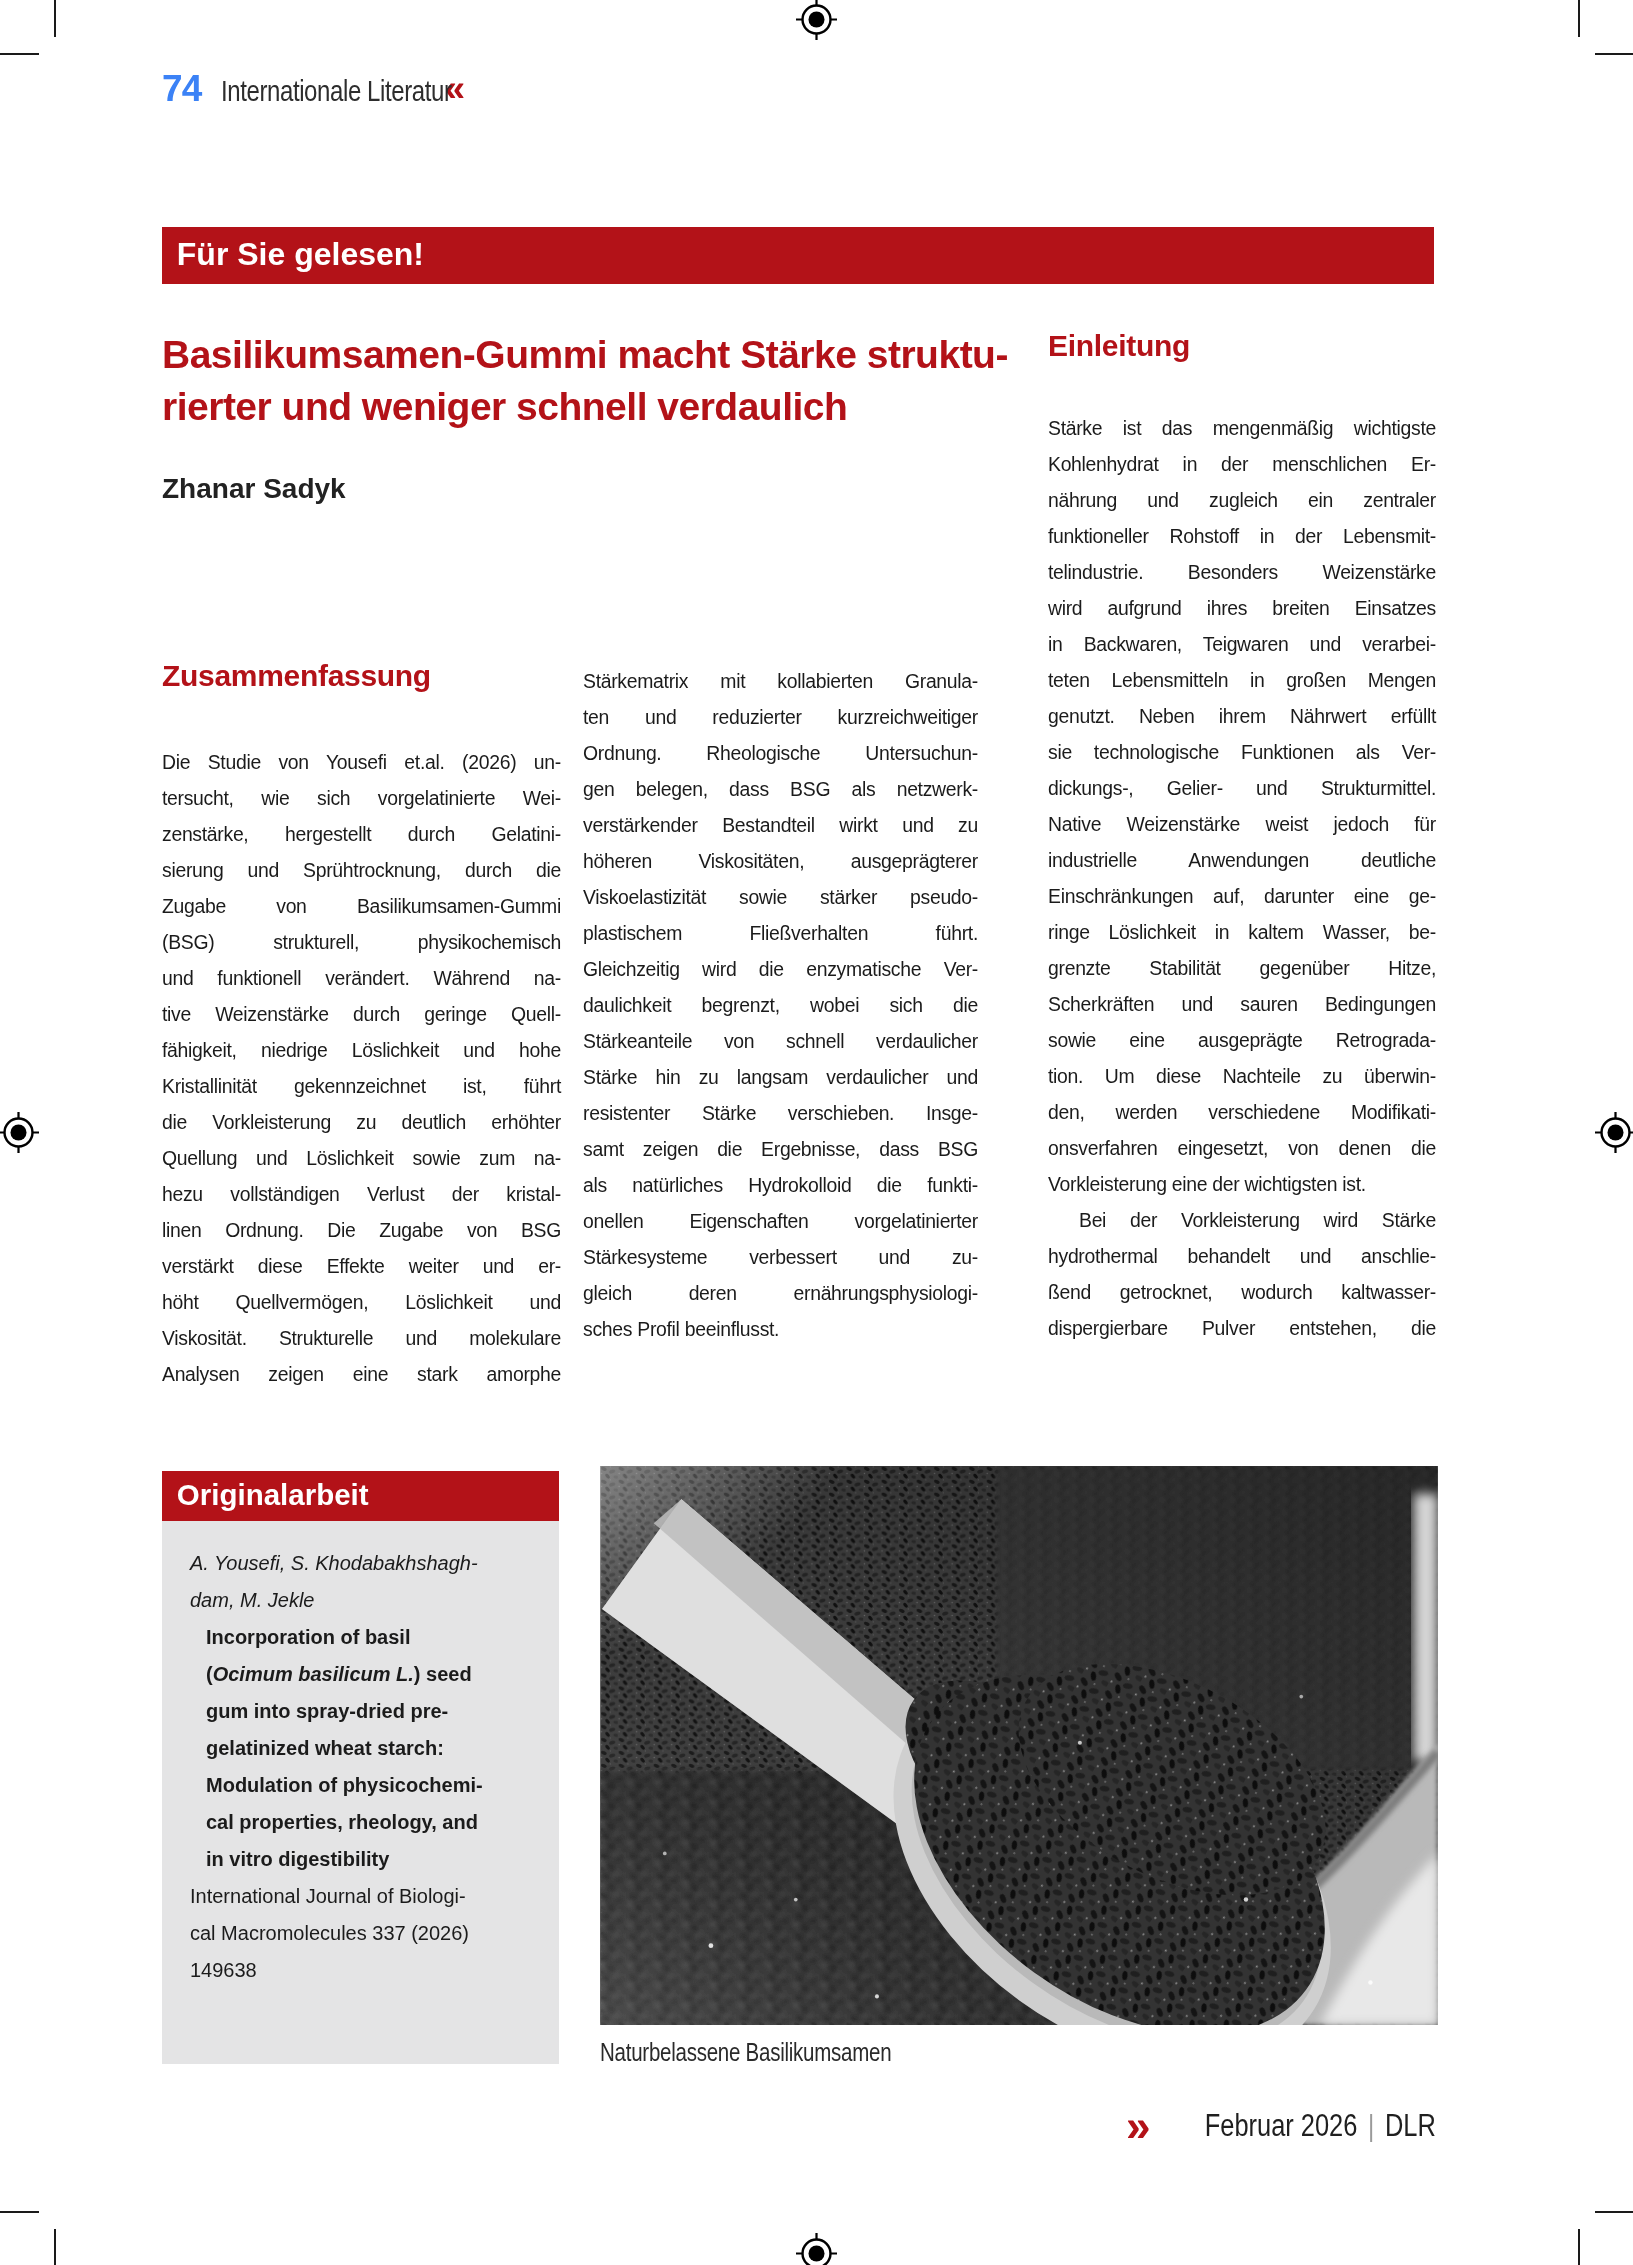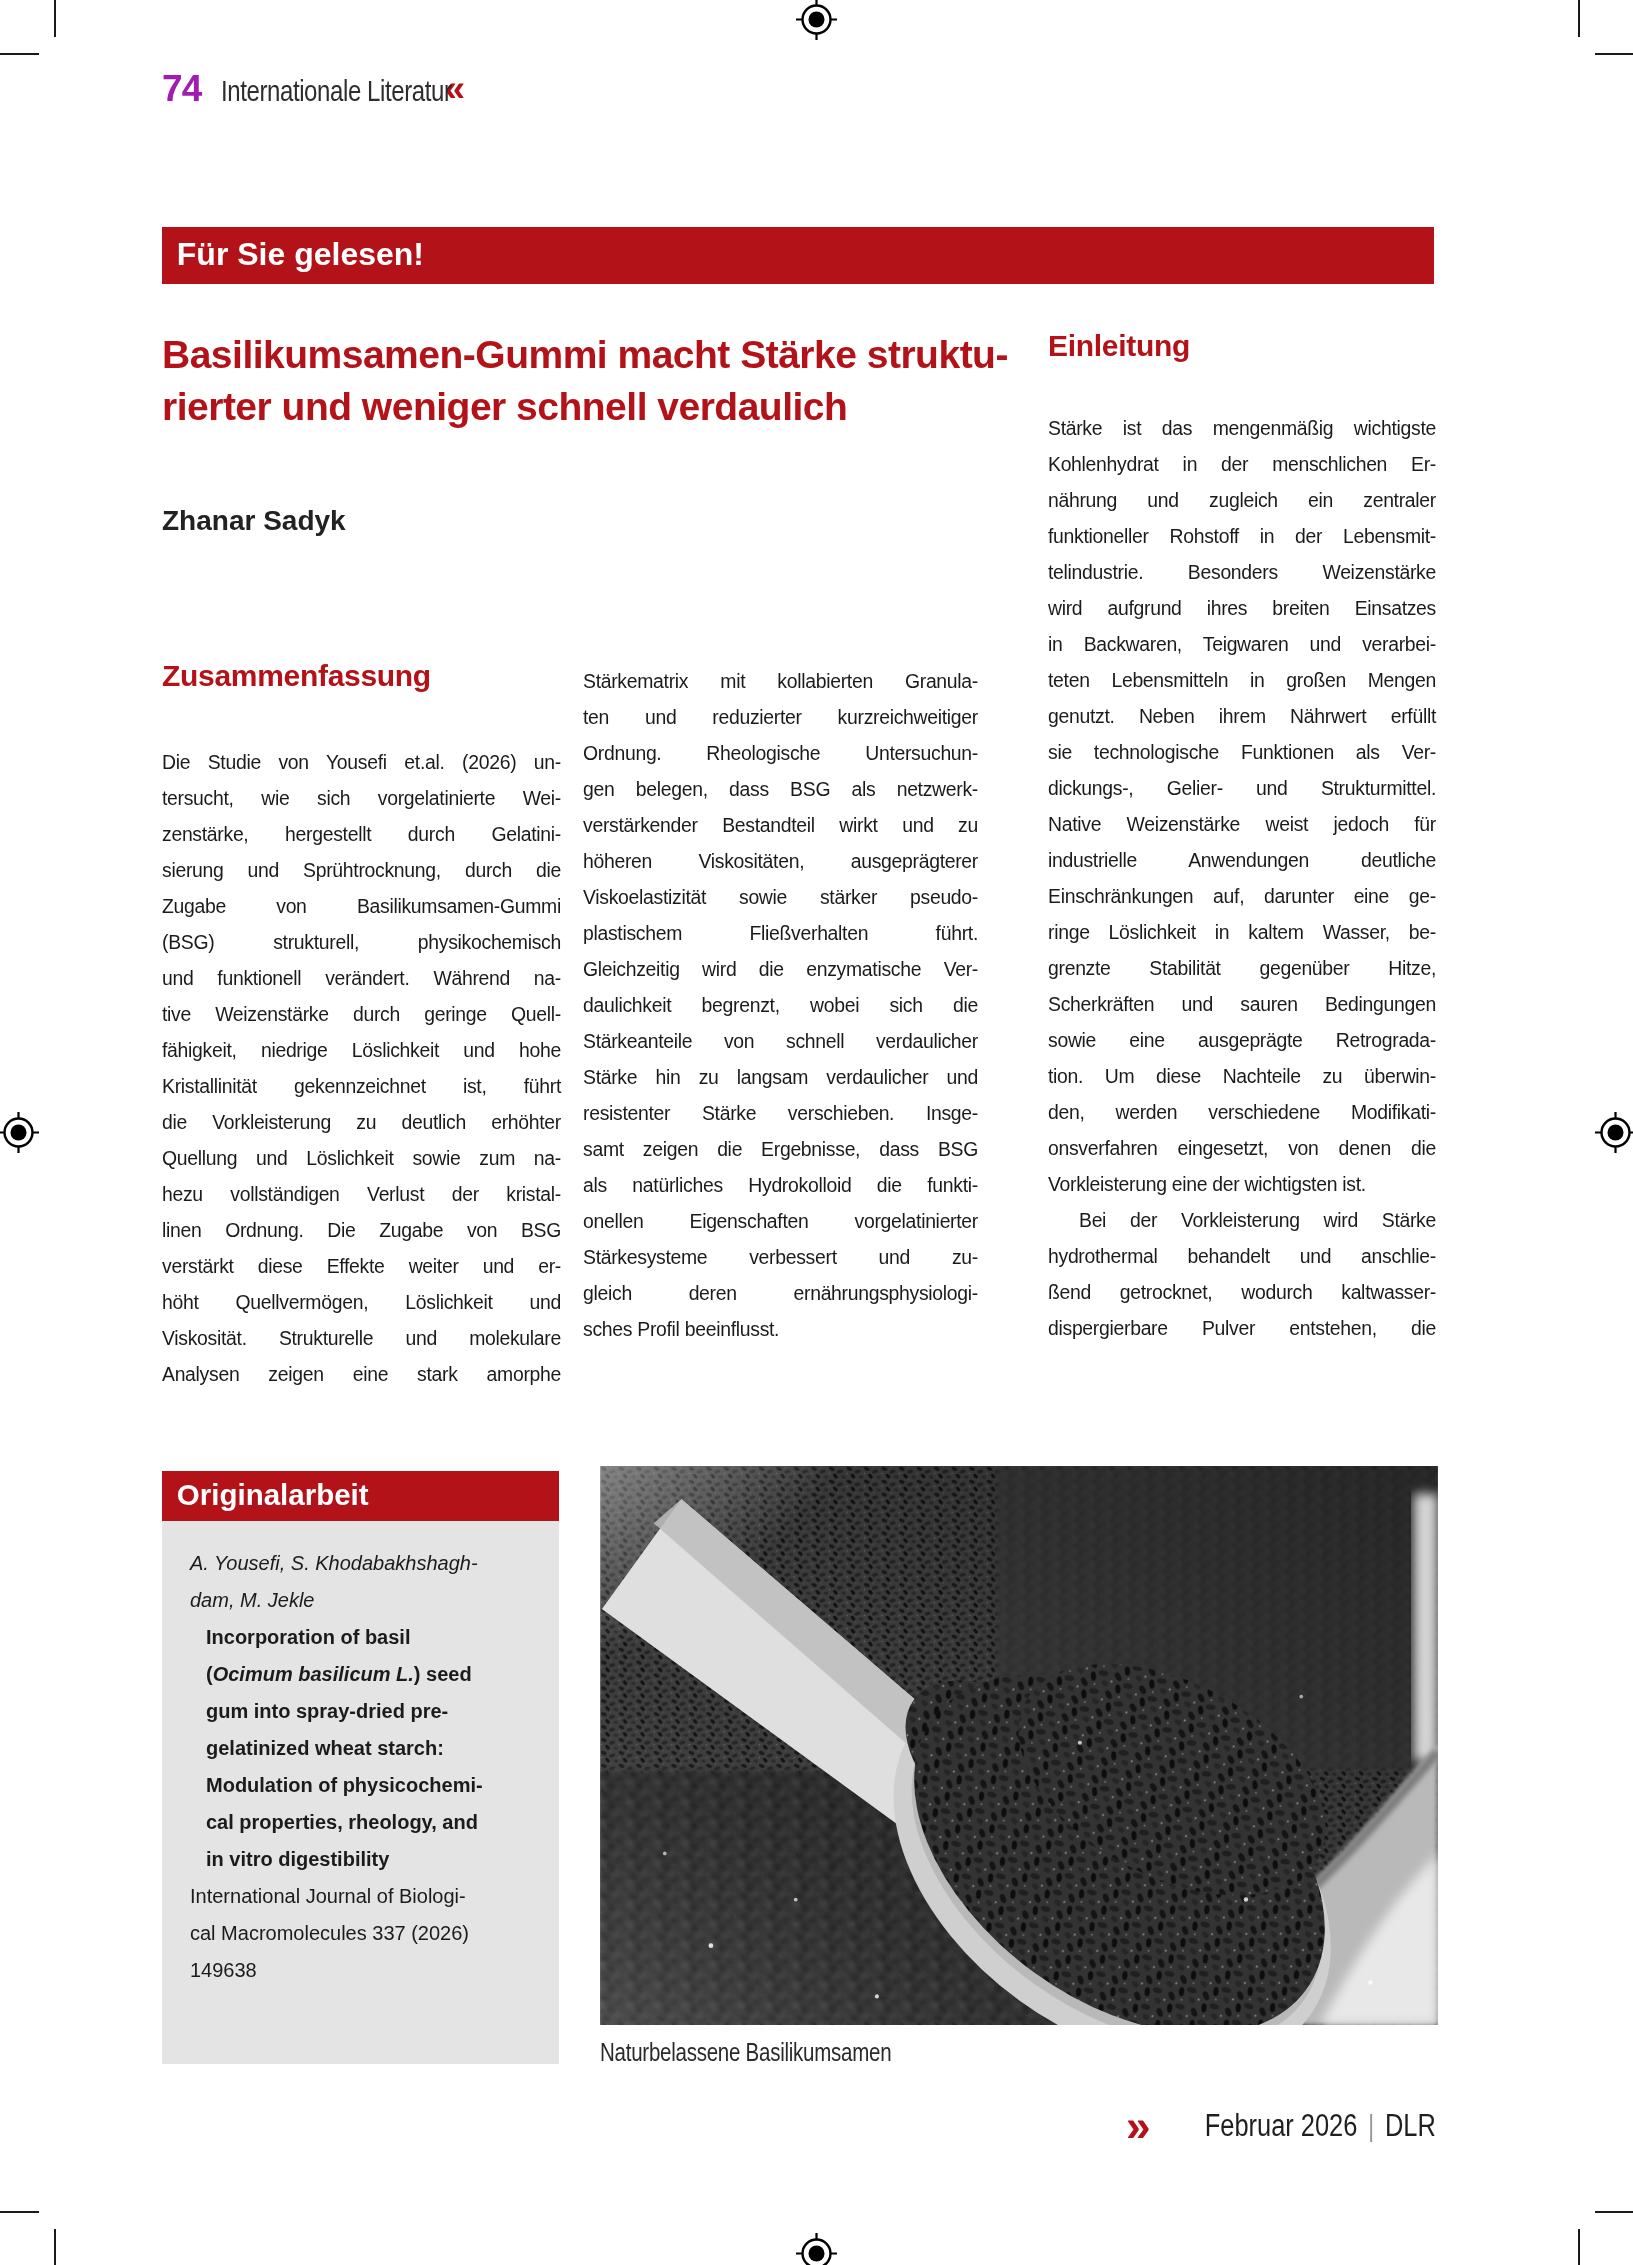--- a/index.html
+++ b/index.html
@@ -14,33 +14,33 @@
     overflow:hidden;
   }
   .abs{position:absolute;}
 
   
   .regmark{width:41px;height:41px;}
   .cropline{background:#1a1a1a;position:absolute;}
 
   
   .pageheader{left:162px;top:68px;display:flex;align-items:baseline;}
-  .pagenum{font-size:37px;font-weight:bold;color:#a21caf;letter-spacing:-0.9px;}
+  .pagenum{font-size:37px;font-weight:bold;color:#3b82f6;letter-spacing:-0.9px;}
   .sectiontitle{font-size:30px;color:#2d2d2d;white-space:nowrap;margin-left:20px;
     transform:scaleX(0.80);transform-origin:left bottom;letter-spacing:-0.5px;margin-right:-78px;}
   .chevron-l{font-size:37px;font-weight:bold;color:var(--accent-red);margin-left:13px;letter-spacing:-2.8px;}
 
   
   .banner{background:var(--accent-red);color:#fff;font-weight:bold;box-sizing:border-box;padding-left:14.8px;}
   #banner-gelesen{left:162px;top:227px;width:1272px;height:57px;font-size:32px;line-height:55px;}
   #banner-original{left:162px;top:1471px;width:397px;height:54px;font-size:29.5px;line-height:48px;}
 
   
   .arttitle{left:162px;top:329px;width:914px;font-size:39px;line-height:52px;font-weight:bold;color:var(--accent-red);letter-spacing:-0.5px;}
-  .author{left:162px;top:473px;font-size:28px;font-weight:bold;color:#222;margin-top:32px;}
+  .author{left:162px;top:473px;font-size:28px;font-weight:bold;color:#222;}
 
   
   .colhead{font-size:30px;font-weight:bold;color:var(--accent-red);letter-spacing:-0.3px;}
   #head-zusammenfassung{left:162px;top:659px;}
   #head-einleitung{left:1048px;top:329px;}
 
   
   .col{font-size:19.4px;line-height:36px;letter-spacing:-0.3px;color:#1b1b1b;}
   .tline{text-align:justify;text-align-last:justify;}
   #col-summary{left:162px;top:744px;width:399px;}

